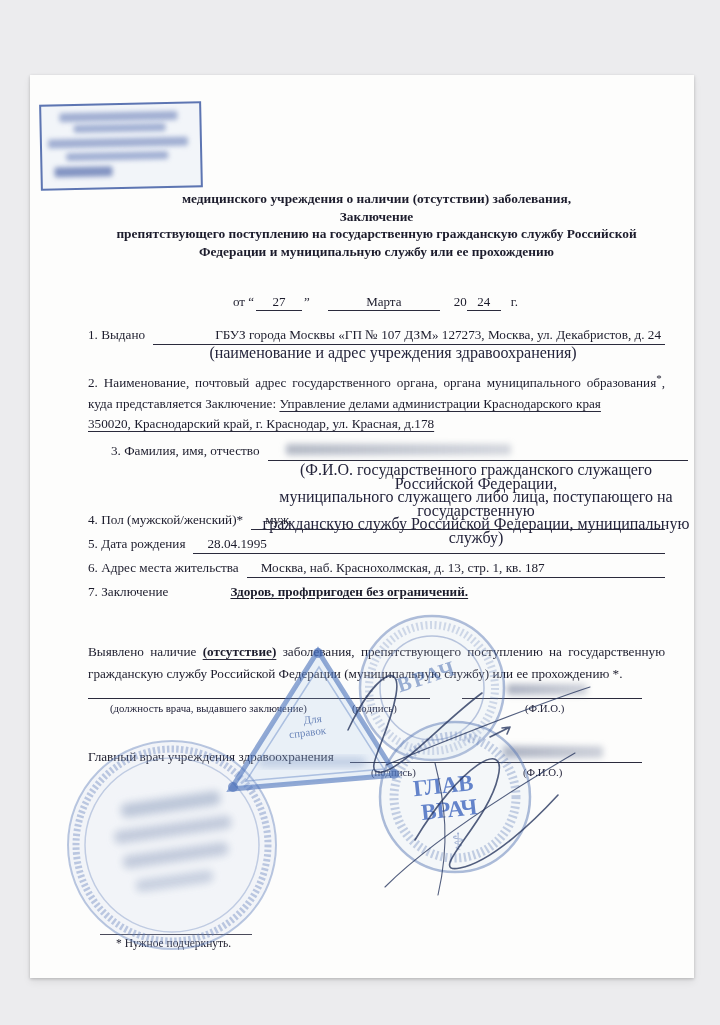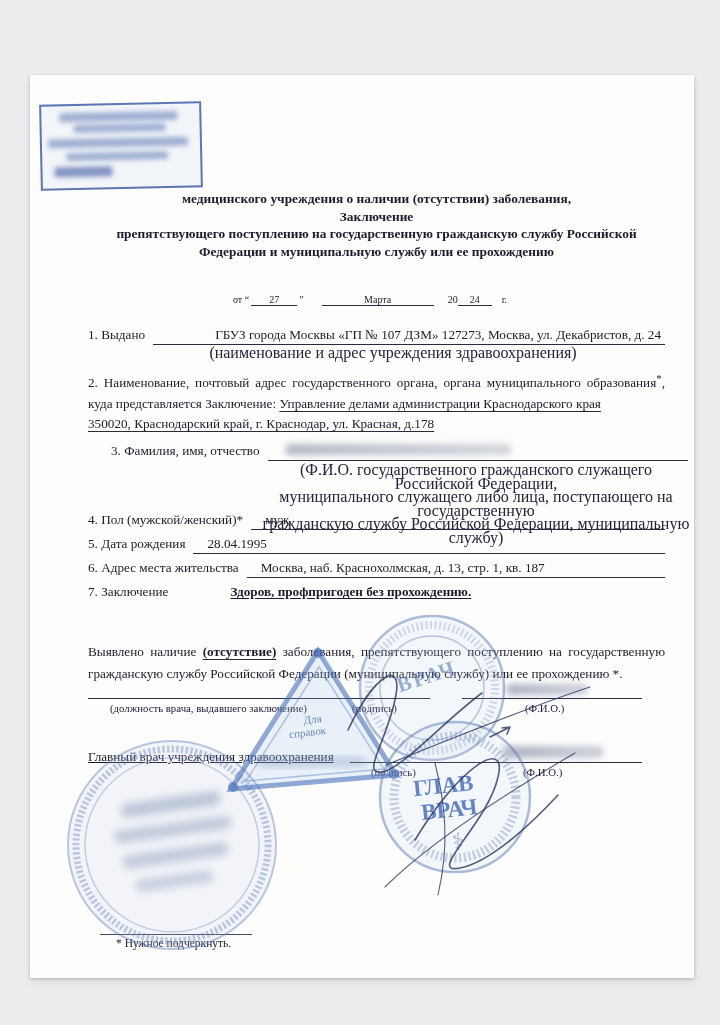--- a/index.html
+++ b/index.html
@@ -34,21 +34,21 @@
   .cs-b5 { left:12px; top:61px; width:58px;  height:10px; background:rgba(70,95,165,.65); }
 
   .form-header { left:443px; top:34px; font-size:13px; line-height:16.5px; }
 
   .title-block {
     left:58px; top:115px; width:577px;
     text-align:center; font-weight:bold;
     font-size:13.4px; line-height:17.5px;
   }
 
-  .date-row { left:203px; top:219px; font-size:10px; white-space:nowrap; }
+  .date-row { left:203px; top:219px; font-size:13px; white-space:nowrap; }
   .u { display:inline-block; border-bottom:1px solid #2a2a3c; text-align:center; }
   .u-day   { width:46px;  margin:0 2px; }
   .u-month { width:112px; margin:0 14px 0 18px; }
   .u-year  { width:34px;  margin-right:10px; }
 
   .item-row { display:flex; align-items:baseline; font-size:13.2px; }
   .row-label { white-space:nowrap; }
   .row-line {
     flex:1; border-bottom:1px solid #2a2a3c;
     text-align:right; padding:0 4px; margin-left:8px; min-height:17px;
@@ -76,21 +76,21 @@
   .item6 { left:58px; top:485px; width:577px; }
   .item7 { left:58px; top:509px; width:577px; }
   .bold-u { font-weight:bold; text-decoration:underline; text-underline-offset:2px; text-decoration-color:#1c1c2c; margin-left:62px; }
 
   .para { left:58px; top:566px; width:577px; font-size:13.2px; line-height:22px; text-align:justify; }
 
   .sig-line { border-bottom:1px solid #2a2a3c; height:15px; }
   .sig1-lineA { left:58px;  top:608px; width:342px; }
   .sig1-lineB { left:432px; top:608px; width:180px; }
   .sig2-line  { left:320px; top:672px; width:292px; }
-  .sig2-label { left:58px; top:674px; font-size:13.2px;text-decoration:underline; }
+  .sig2-label { left:58px; top:674px; font-size:13.2px; }
   .cap { position:absolute; font-size:10.8px; color:#23233a; }
   .blur-name {
     position:absolute; filter:blur(3px); border-radius:2px;
     background:linear-gradient(90deg, rgba(118,128,155,.6), rgba(118,128,155,.35));
   }
   .name1 { left:477px; top:609px; width:80px;  height:11px; }
   .name2 { left:473px; top:671px; width:100px; height:12px; }
 
   .footnote-line { left:70px; top:859px; width:152px; border-top:1px solid #4a4a5a; height:0; }
   .footnote-text { left:86px; top:862px; font-size:11.5px; }
@@ -158,21 +158,21 @@
   <div class="abs item6">
     <div class="item-row">
       <span class="row-label">6. Адрес места жительства</span>
       <span class="row-line left">Москва, наб. Краснохолмская, д. 13, стр. 1, кв. 187</span>
     </div>
   </div>
 
   <div class="abs item7">
     <div class="item-row">
       <span class="row-label">7. Заключение</span>
-      <span class="bold-u">Здоров, профпригоден без прохождению.</span>
+      <span class="bold-u">Здоров, профпригоден без ограничений.</span>
     </div>
   </div>
 
   <div class="abs para"><span>Выявлено наличие</span> <b class="uv">(отсутствие)</b> <span>заболевания, препятствующего поступлению на государственную гражданскую службу Российской Федерации (муниципальную службу) или ее прохождению *.</span></div>
 
   <div class="abs sig-line sig1-lineA"></div>
   <div class="abs sig-line sig1-lineB"></div>
   <div class="blur-name name1"></div>
   <span class="cap" style="left:80px;  top:627px;">(должность врача, выдавшего заключение)</span>
   <span class="cap" style="left:322px; top:627px;">(подпись)</span>

